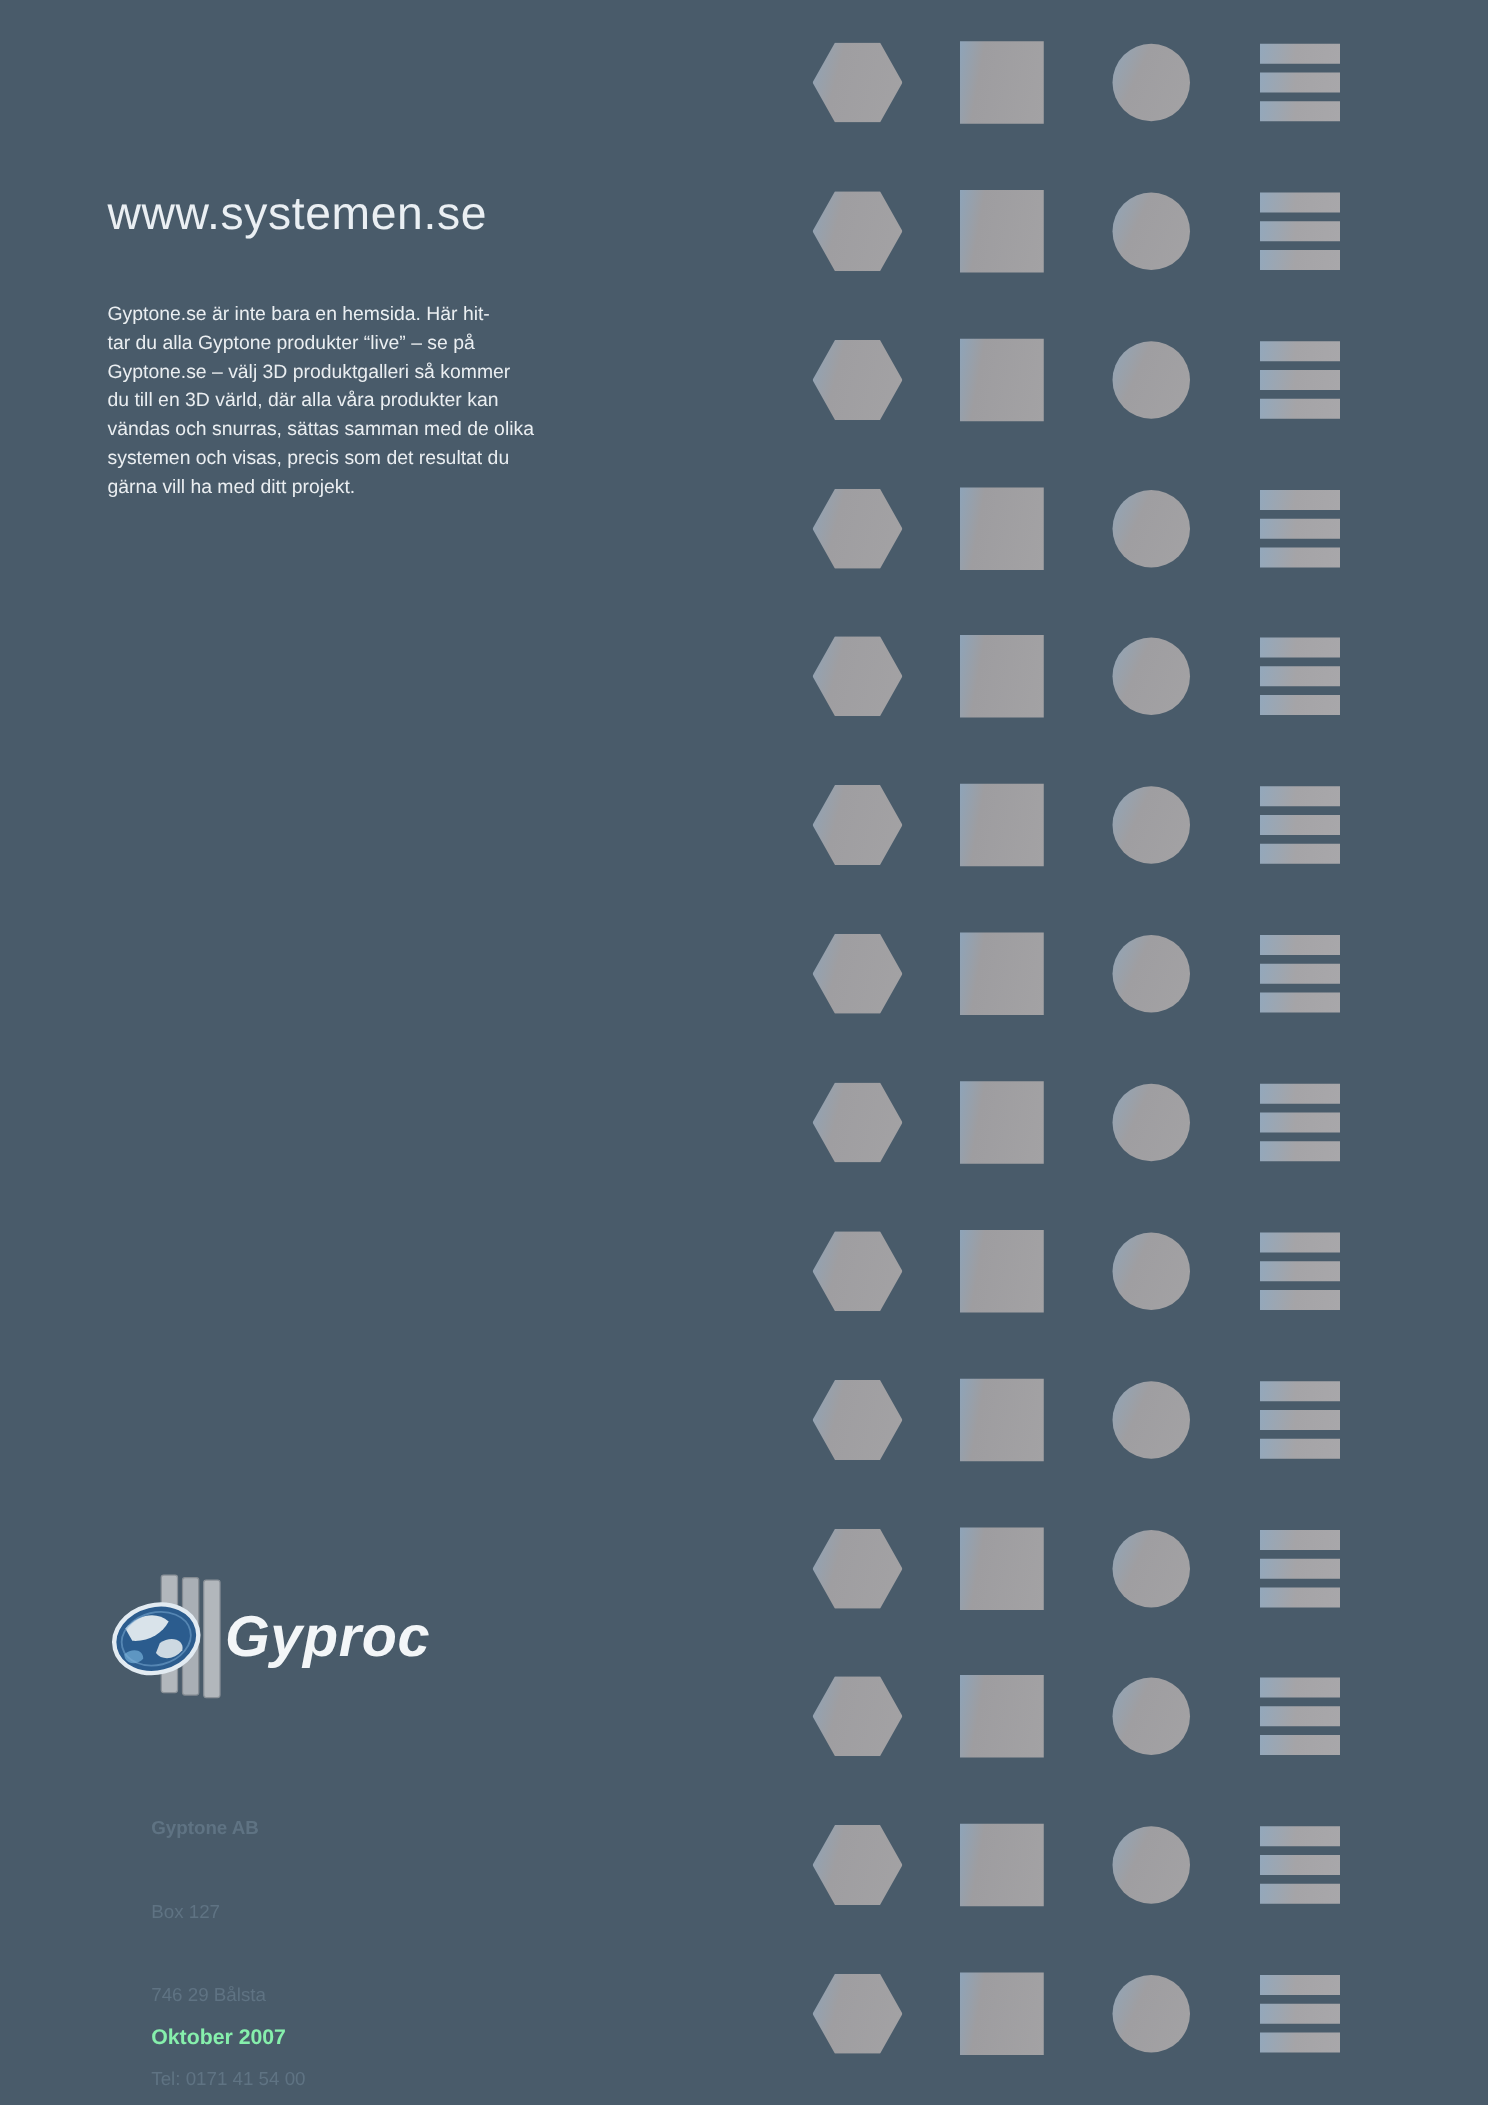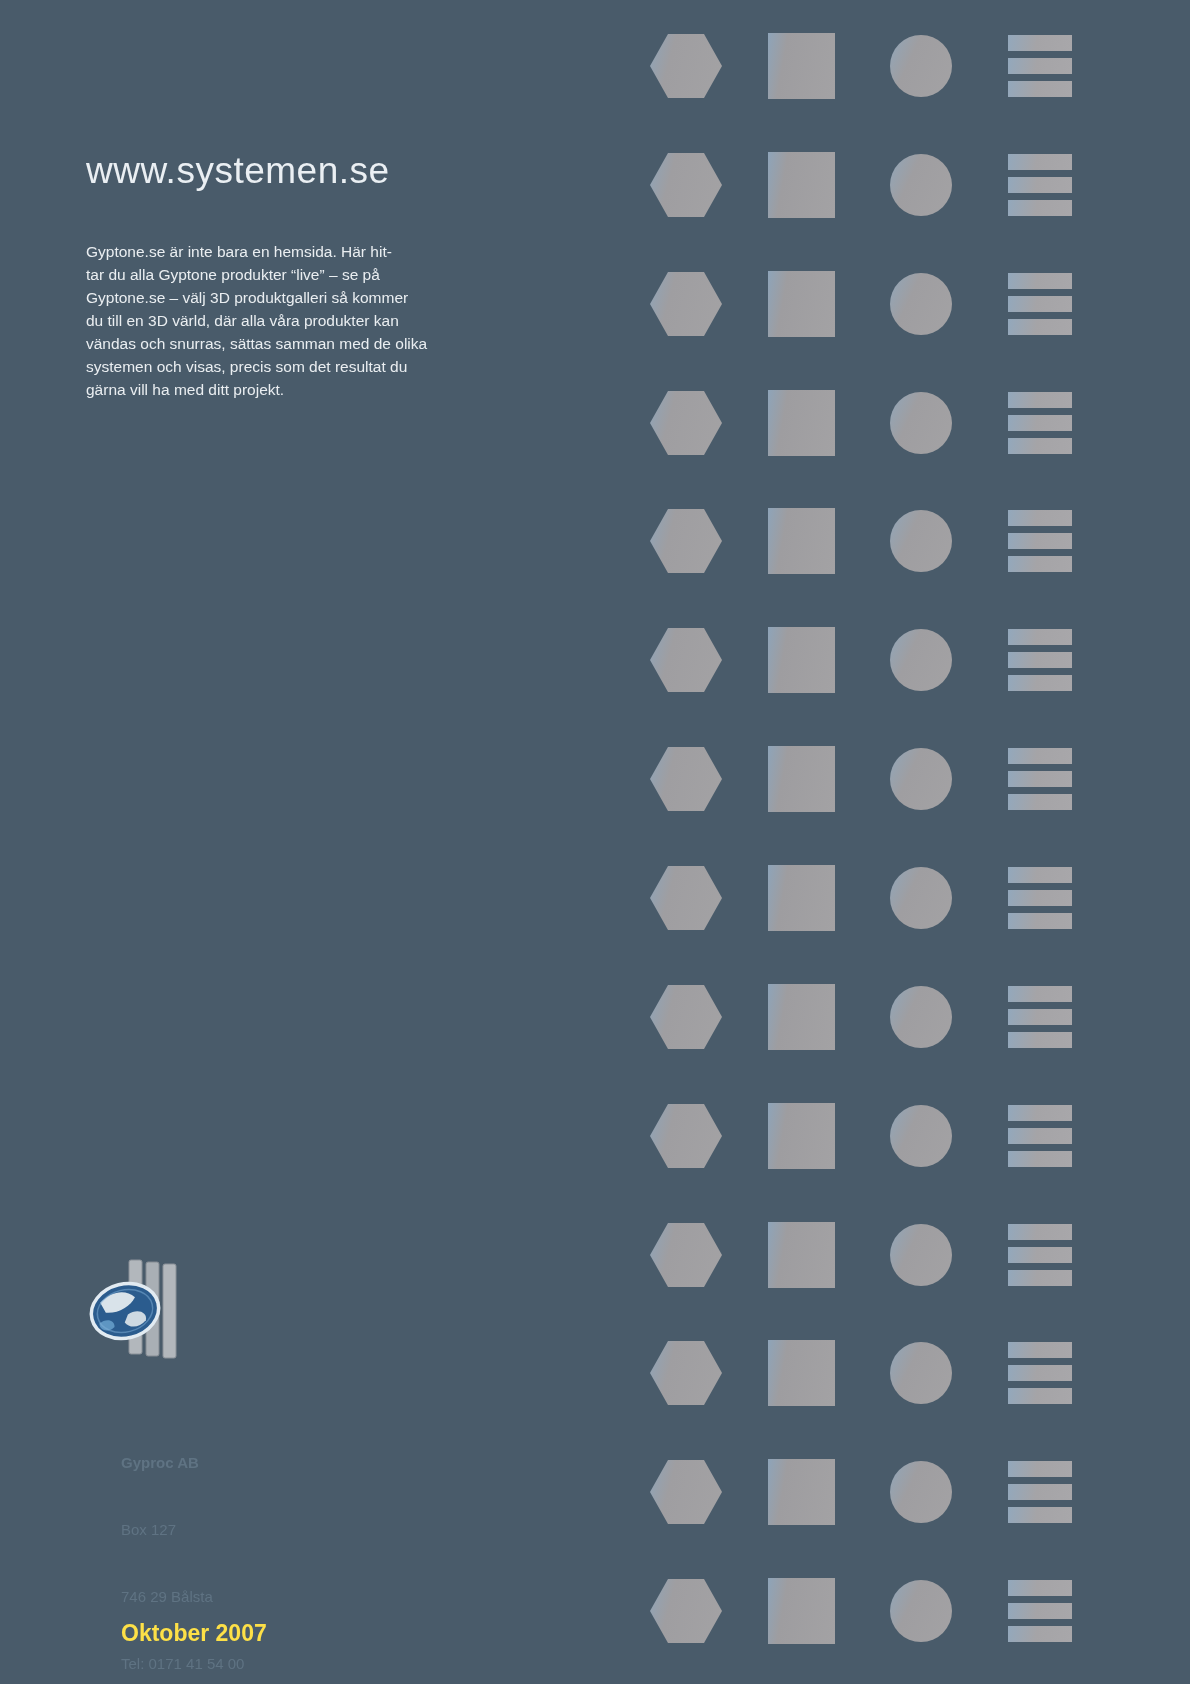--- a/index.html
+++ b/index.html
@@ -54,22 +54,22 @@
   
   .contact-block {
     position: absolute; left: 121px; top: 1407px;
     font-size: 15px; line-height: 22.4px;
     color: #5f7383;
     white-space: pre;
   }
   .contact-block .company { font-weight: 700; }
   .footer-date {
     position: absolute; left: 121px; top: 1620px;
-    font-size: 23px; font-weight: 700;
-    color: #fde047;
+    font-size: 17px; font-weight: 700;
+    color: #86efac;
   }
 </style>
 </head>
 <body>
 
 <div class="page-title">www.systemen.se</div>
 
 <div class="intro-paragraph">Gyptone.se är inte bara en hemsida. Här hit-
 tar du alla Gyptone produkter “live” – se på
 Gyptone.se – välj 3D produktgalleri så kommer
@@ -201,24 +201,25 @@
       <rect x="78" y="14" width="13" height="94" rx="2" fill="#b2b7bc" stroke="#8a9198" stroke-width="1"></rect>
     </g>
     <g transform="translate(40,61) rotate(-14)">
       <ellipse cx="0" cy="0" rx="34" ry="27" fill="#2b5c8e" stroke="#e2ebf2" stroke-width="3.5"></ellipse>
       <path d="M -22 -14 C -8 -23, 6 -21, 13 -11 C 6 -3, -7 1, -19 -3 Z" fill="#d9e3ea"></path>
       <path d="M 2 4 C 12 0, 22 6, 18 14 C 10 20, 0 18, -3 11 Z" fill="#cdd9e2"></path>
       <path d="M -28 6 C -20 2, -12 6, -14 13 C -20 17, -27 14, -28 9 Z" fill="#5e96c2"></path>
       <ellipse cx="0" cy="0" rx="28" ry="21" fill="none" stroke="#7fb0d8" stroke-width="1.5" opacity="0.5"></ellipse>
     </g>
   </svg>
+  <span class="logo-wordmark">Gyproc</span>
 </div>
 
 <div class="contact-block">
-  <div class="company">Gyproc AB</div>
+  <div class="company">Gyptone AB</div>
   <div>Box 127</div>
   <div>746 29 Bålsta</div>
   <div>Tel: 0171 41 54 00</div>
   
   
 </div>
 
 <div class="footer-date">Oktober 2007</div>
 
 </body></html>

